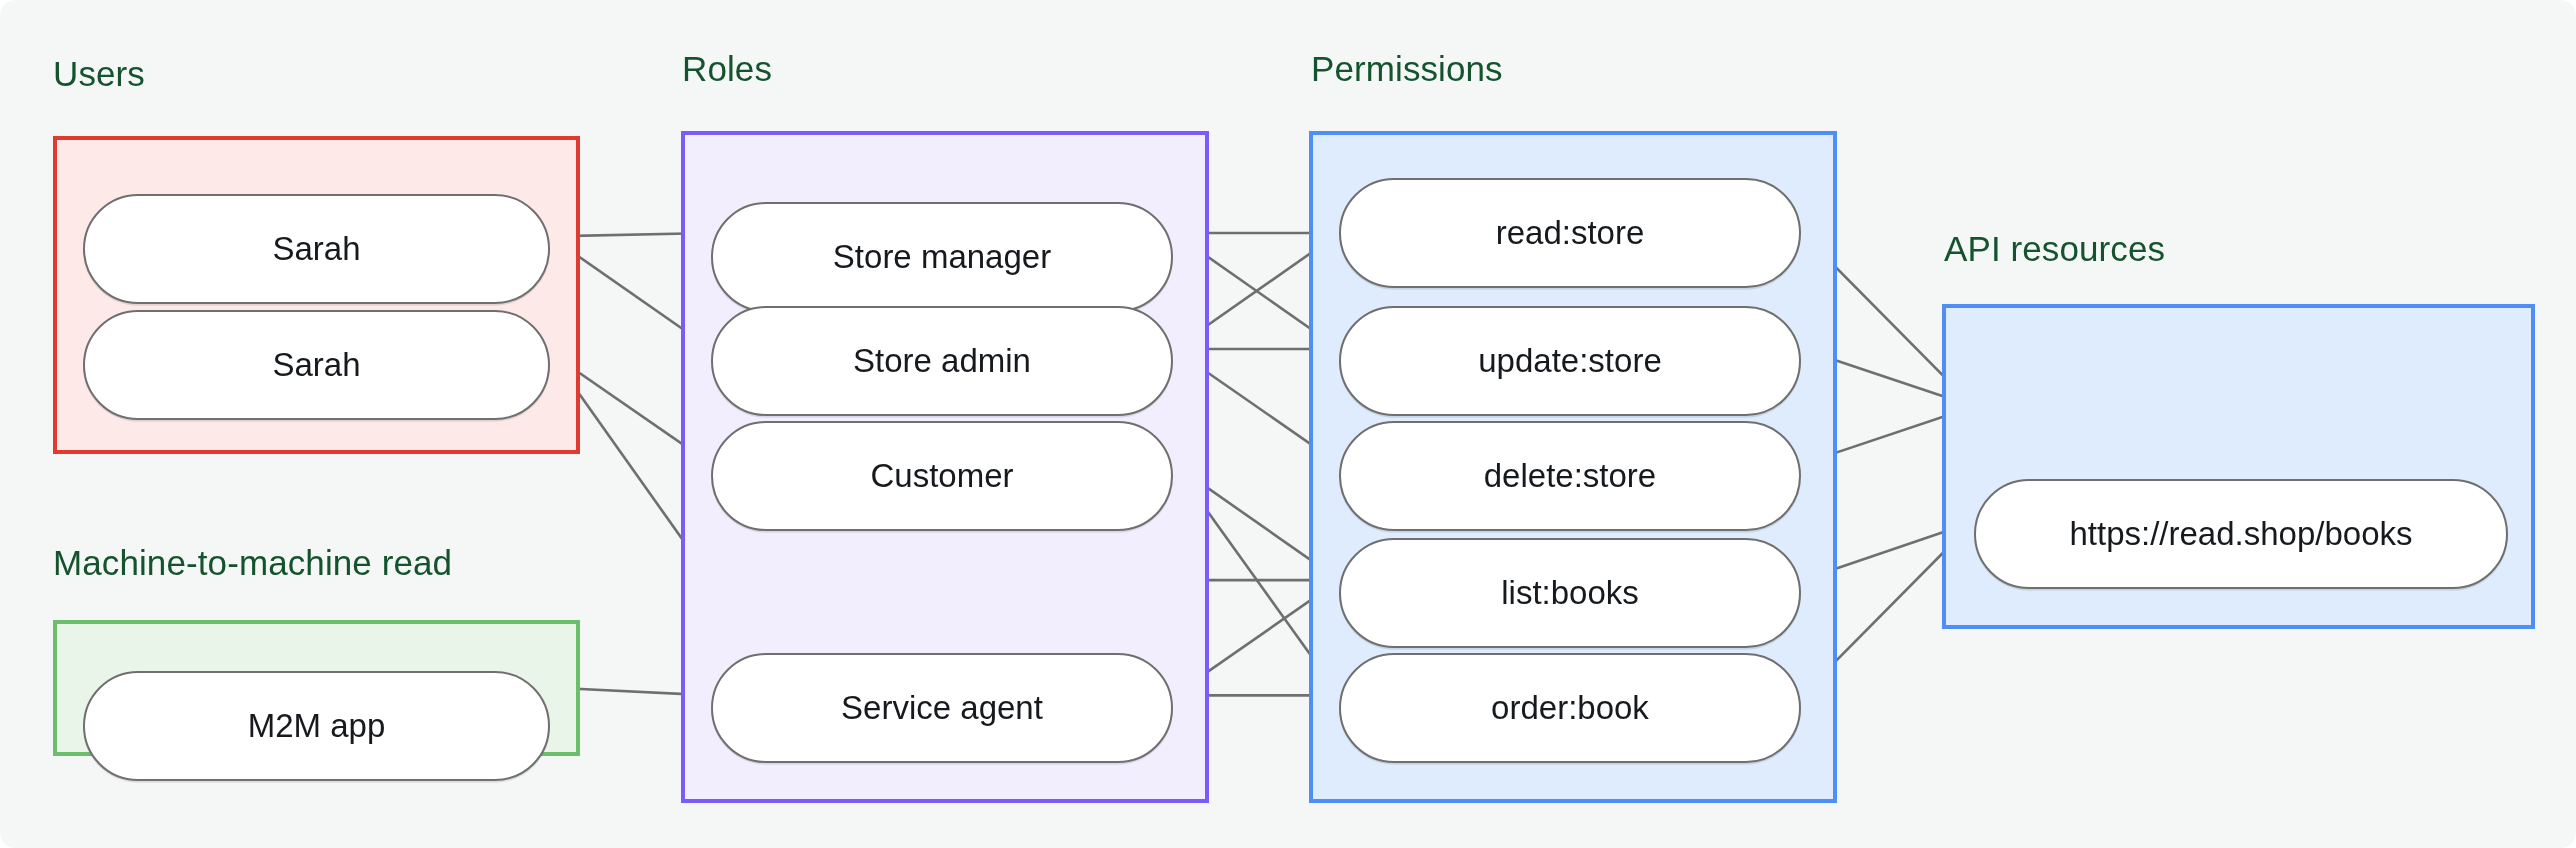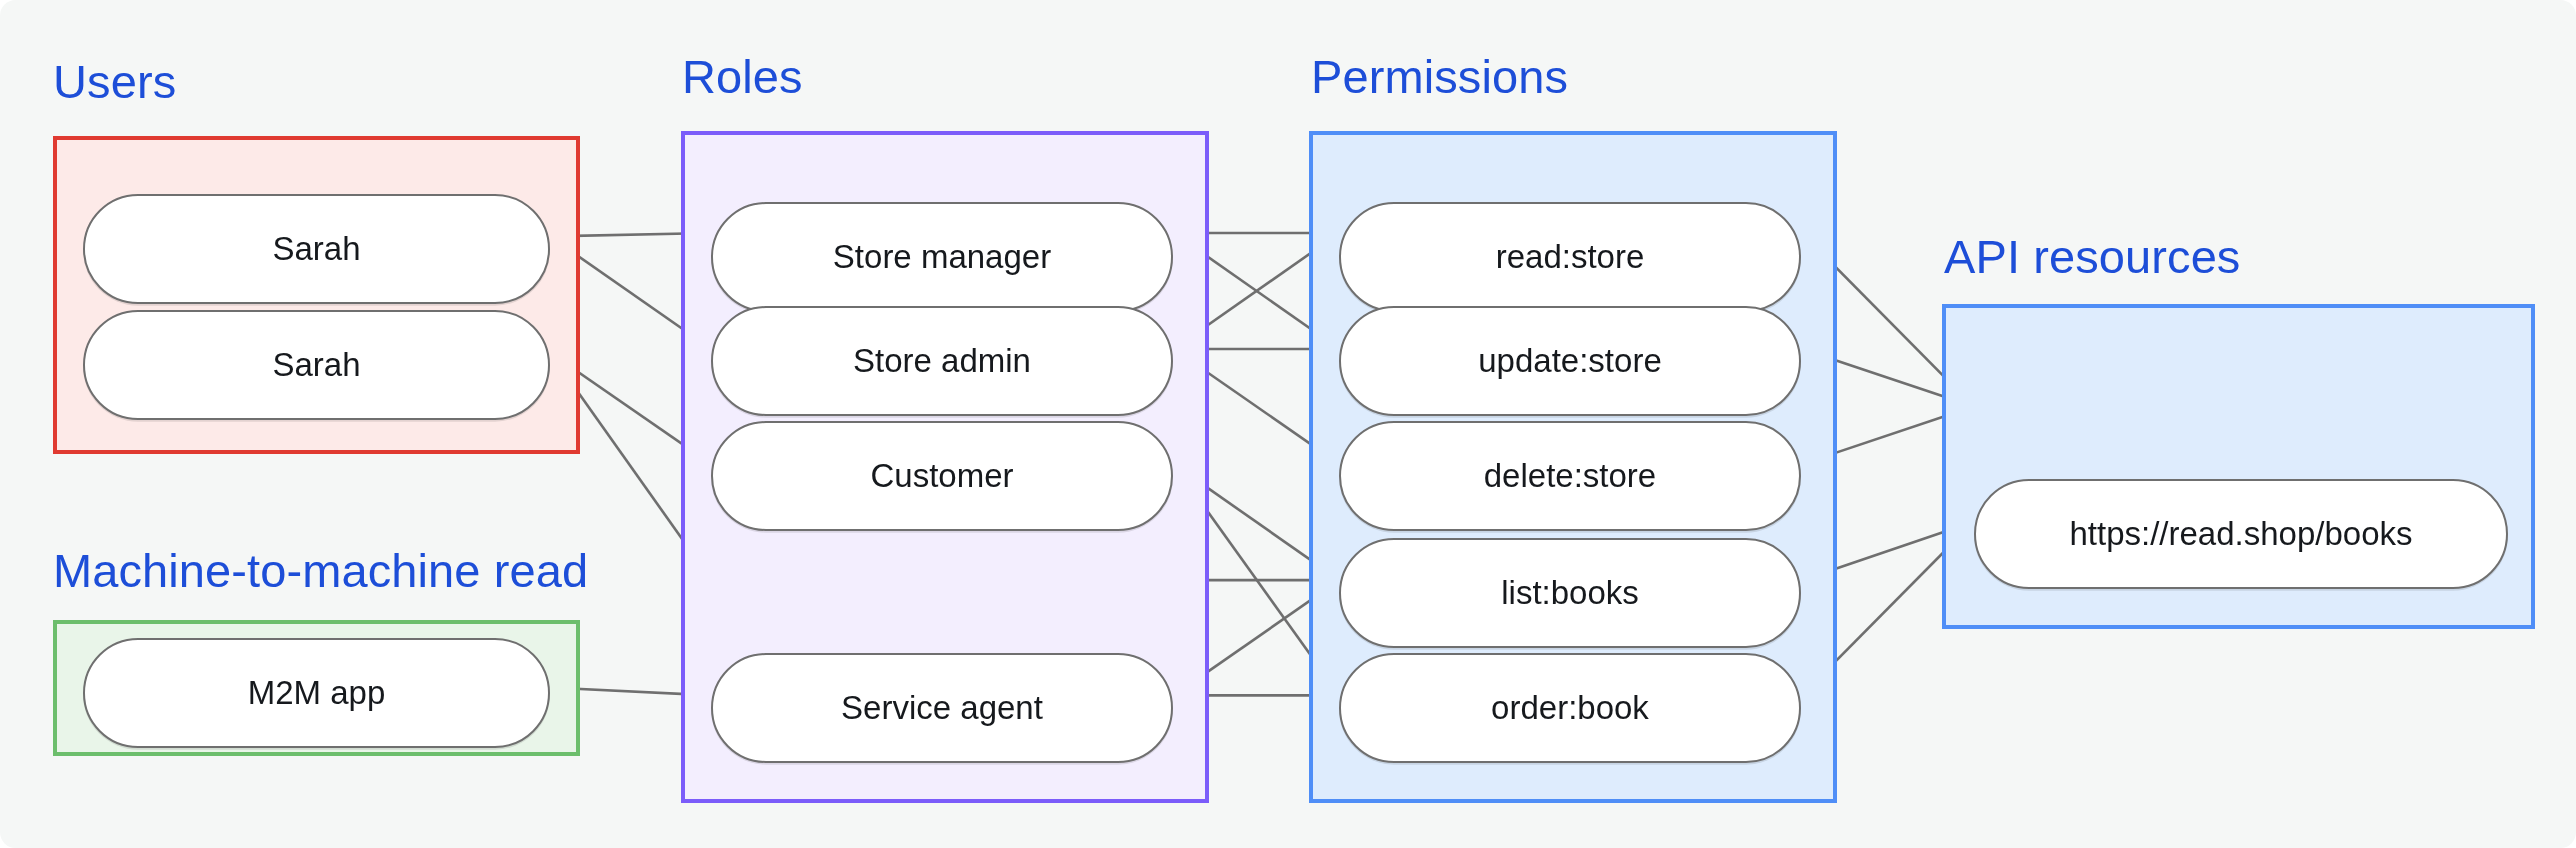--- a/index.html
+++ b/index.html
@@ -30,22 +30,22 @@
 
   
   .group {
     position: absolute;
     box-sizing: border-box;
     border-width: 4.4px;
     border-style: solid;
   }
   .group-label {
     position: absolute;
-    font-size: 47px;
-    color: #1d4ed8;
+    font-size: 35px;
+    color: #14532d;
     white-space: nowrap;
     letter-spacing: 0.1px;
   }
 
   .group.users        { border-color: #E03A31; background: #FDEAE8; }
   .group.m2m          { border-color: #6CBE6C; background: #E9F5E9; }
   .group.roles        { border-color: #7B5CFA; background: #F3EEFE; }
   .group.permissions  { border-color: #4F8EF7; background: #DEECFD; }
   .group.apiresources { border-color: #4F8EF7; background: #DEECFD; }
 
@@ -116,36 +116,36 @@
 
   <div class="group users" style="left:53px; top:136px; width:527px; height:318px;"></div>
 
   <div class="node col-users pill-h" style="top:194px;">Sarah</div>
   <div class="node col-users pill-h" style="top:310px;">Sarah</div>
 
   <div class="group-label" style="left:53px; top:543px;">Machine-to-machine read</div>
 
   <div class="group m2m" style="left:53px; top:620px; width:527px; height:136px;"></div>
 
-  <div class="node col-users pill-h" style="top:638px;">M2M app</div>
+  <div class="node col-users pill-h" style="top:671px;">M2M app</div>
 
   <div class="group-label" style="left:682px; top:49px;">Roles</div>
 
   <div class="group roles" style="left:681px; top:131px; width:528px; height:672px;"></div>
 
   <div class="node col-roles pill-h" style="top:202px;">Store manager</div>
   <div class="node col-roles pill-h" style="top:306px;">Store admin</div>
   <div class="node col-roles pill-h" style="top:421px;">Customer</div>
   <div class="node col-roles pill-h" style="top:653px;">Service agent</div>
 
   <div class="group-label" style="left:1311px; top:49px;">Permissions</div>
 
   <div class="group permissions" style="left:1309px; top:131px; width:528px; height:672px;"></div>
 
-  <div class="node col-perms pill-h" style="top:202px;">read:store</div>
+  <div class="node col-perms pill-h" style="top:178px;">read:store</div>
   <div class="node col-perms pill-h" style="top:306px;">update:store</div>
   <div class="node col-perms pill-h" style="top:421px;">delete:store</div>
   <div class="node col-perms pill-h" style="top:538px;">list:books</div>
   <div class="node col-perms pill-h" style="top:653px;">order:book</div>
 
   <div class="group-label" style="left:1944px; top:229px;">API resources</div>
 
   <div class="group apiresources" style="left:1942px; top:304px; width:593px; height:325px;"></div>
 
   <div class="node col-api pill-h" style="top:479px;">https://read.shop/books</div>

